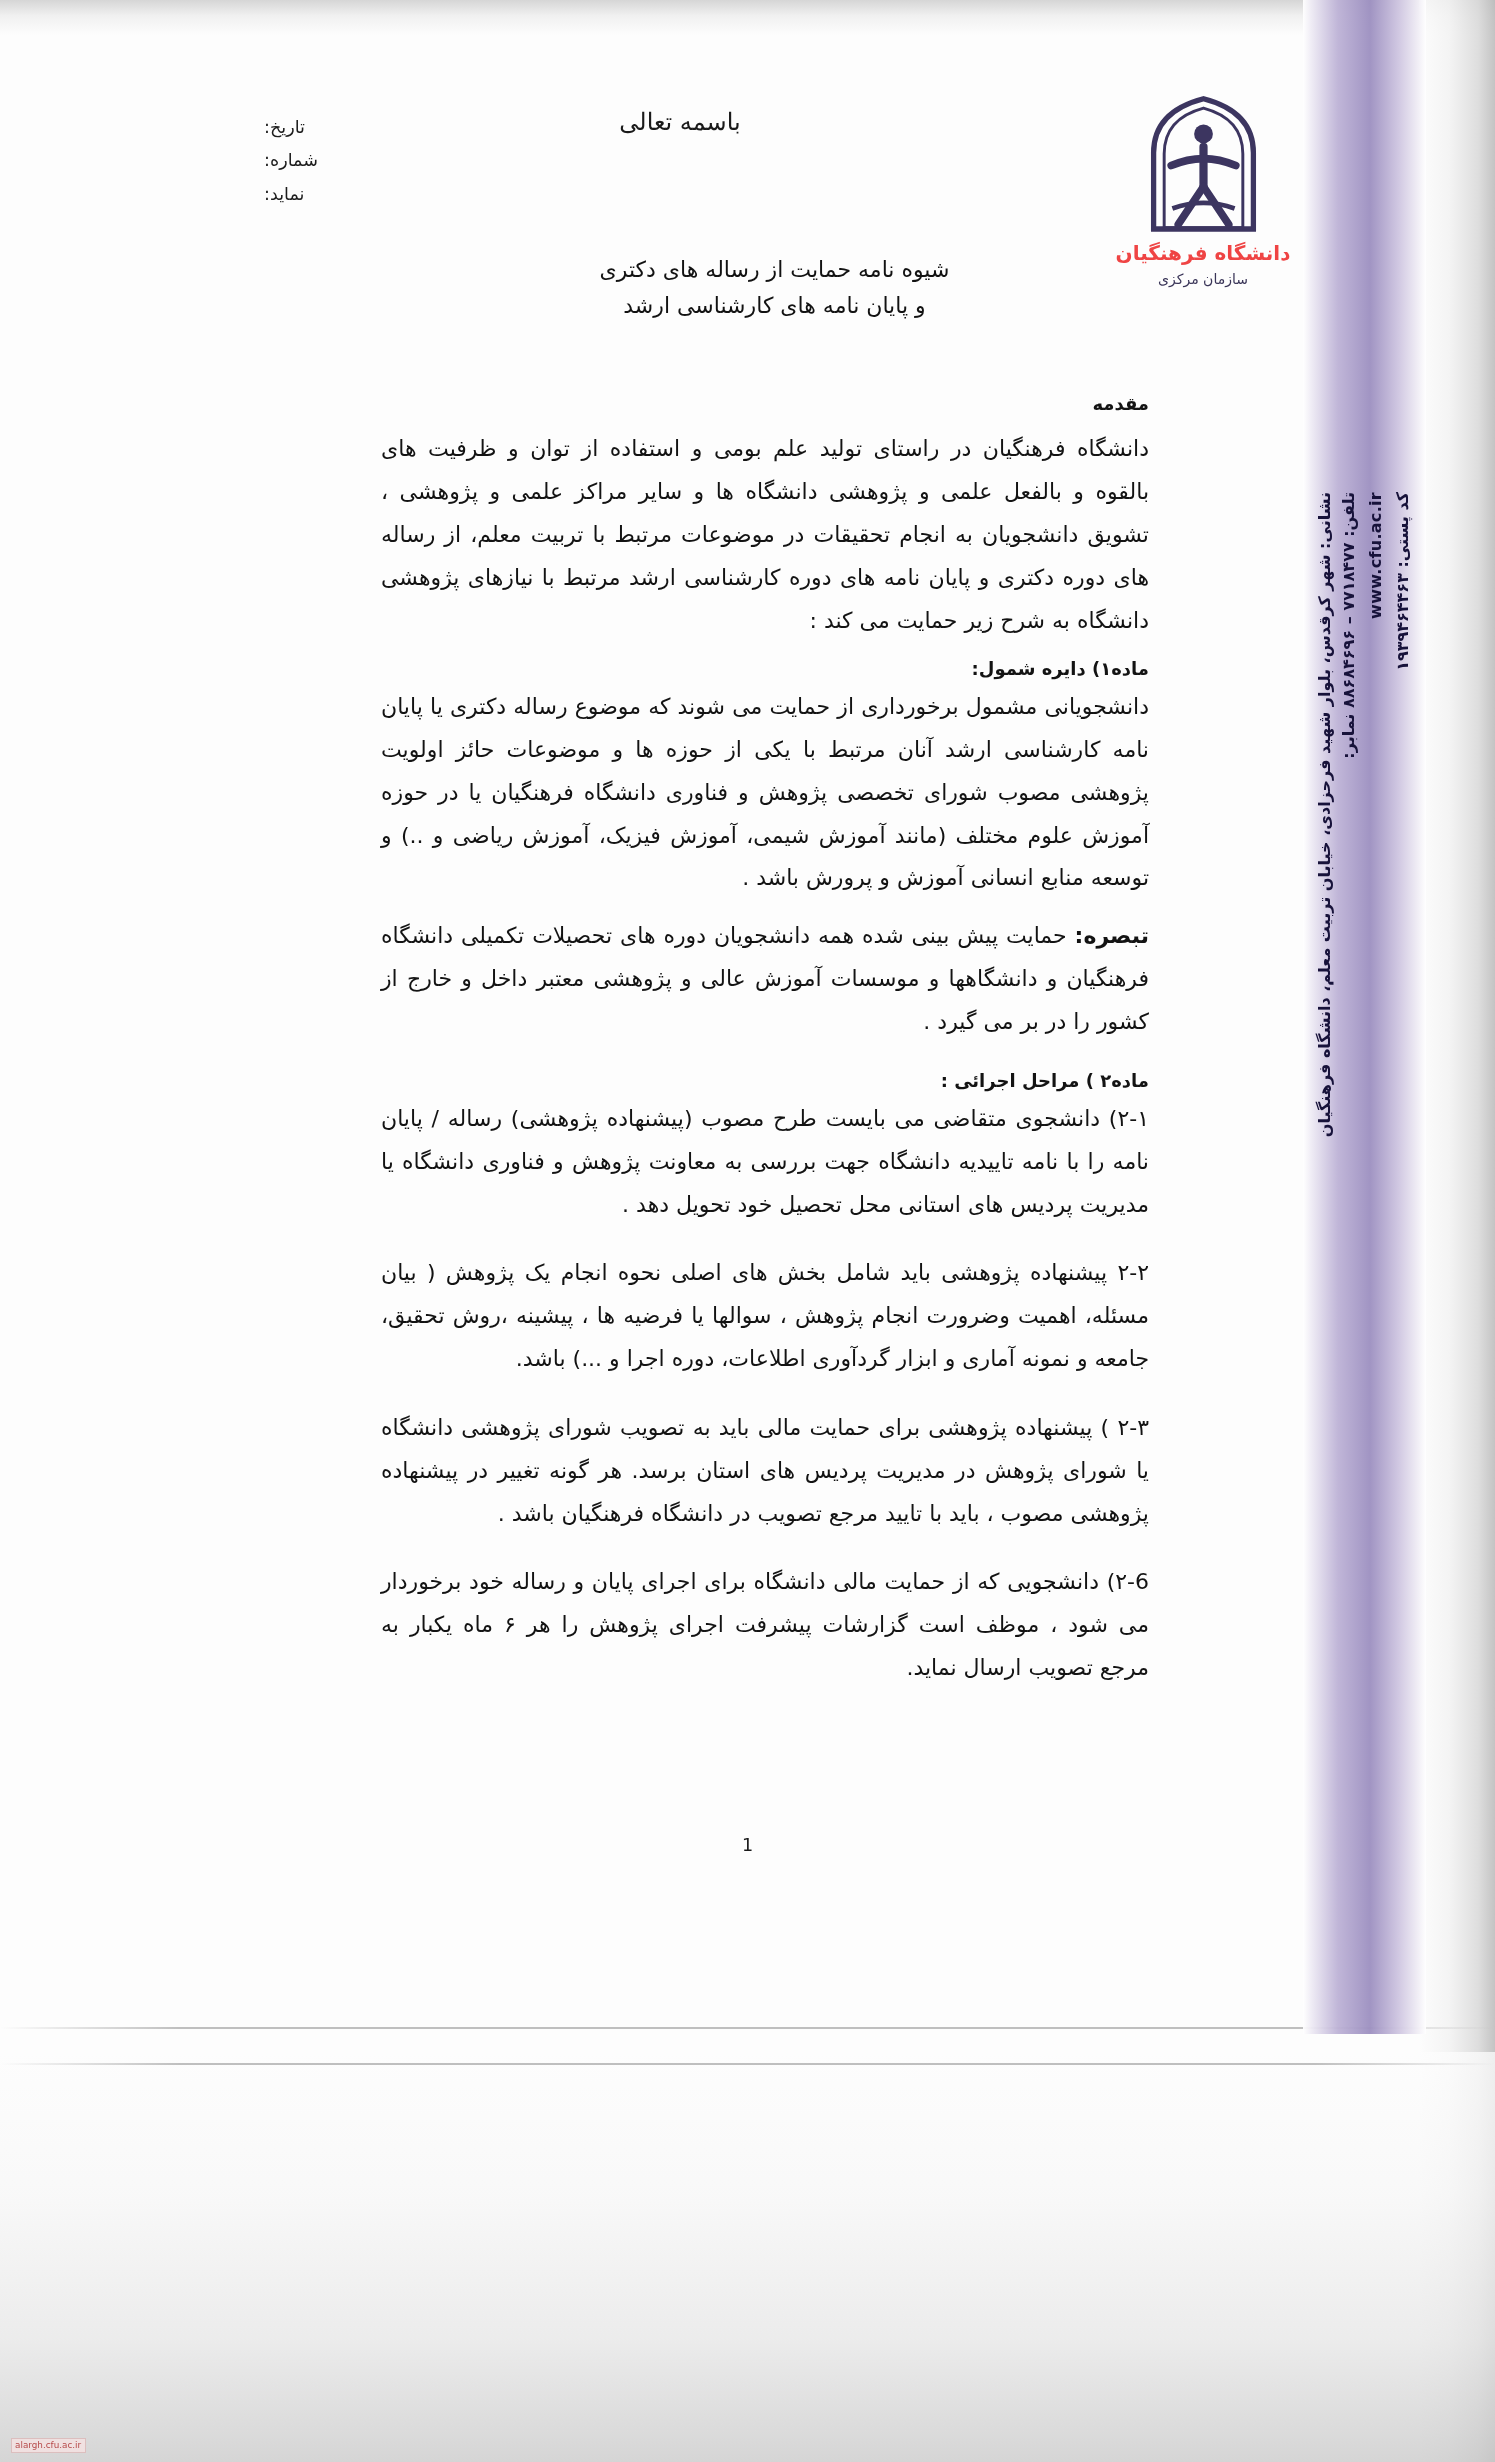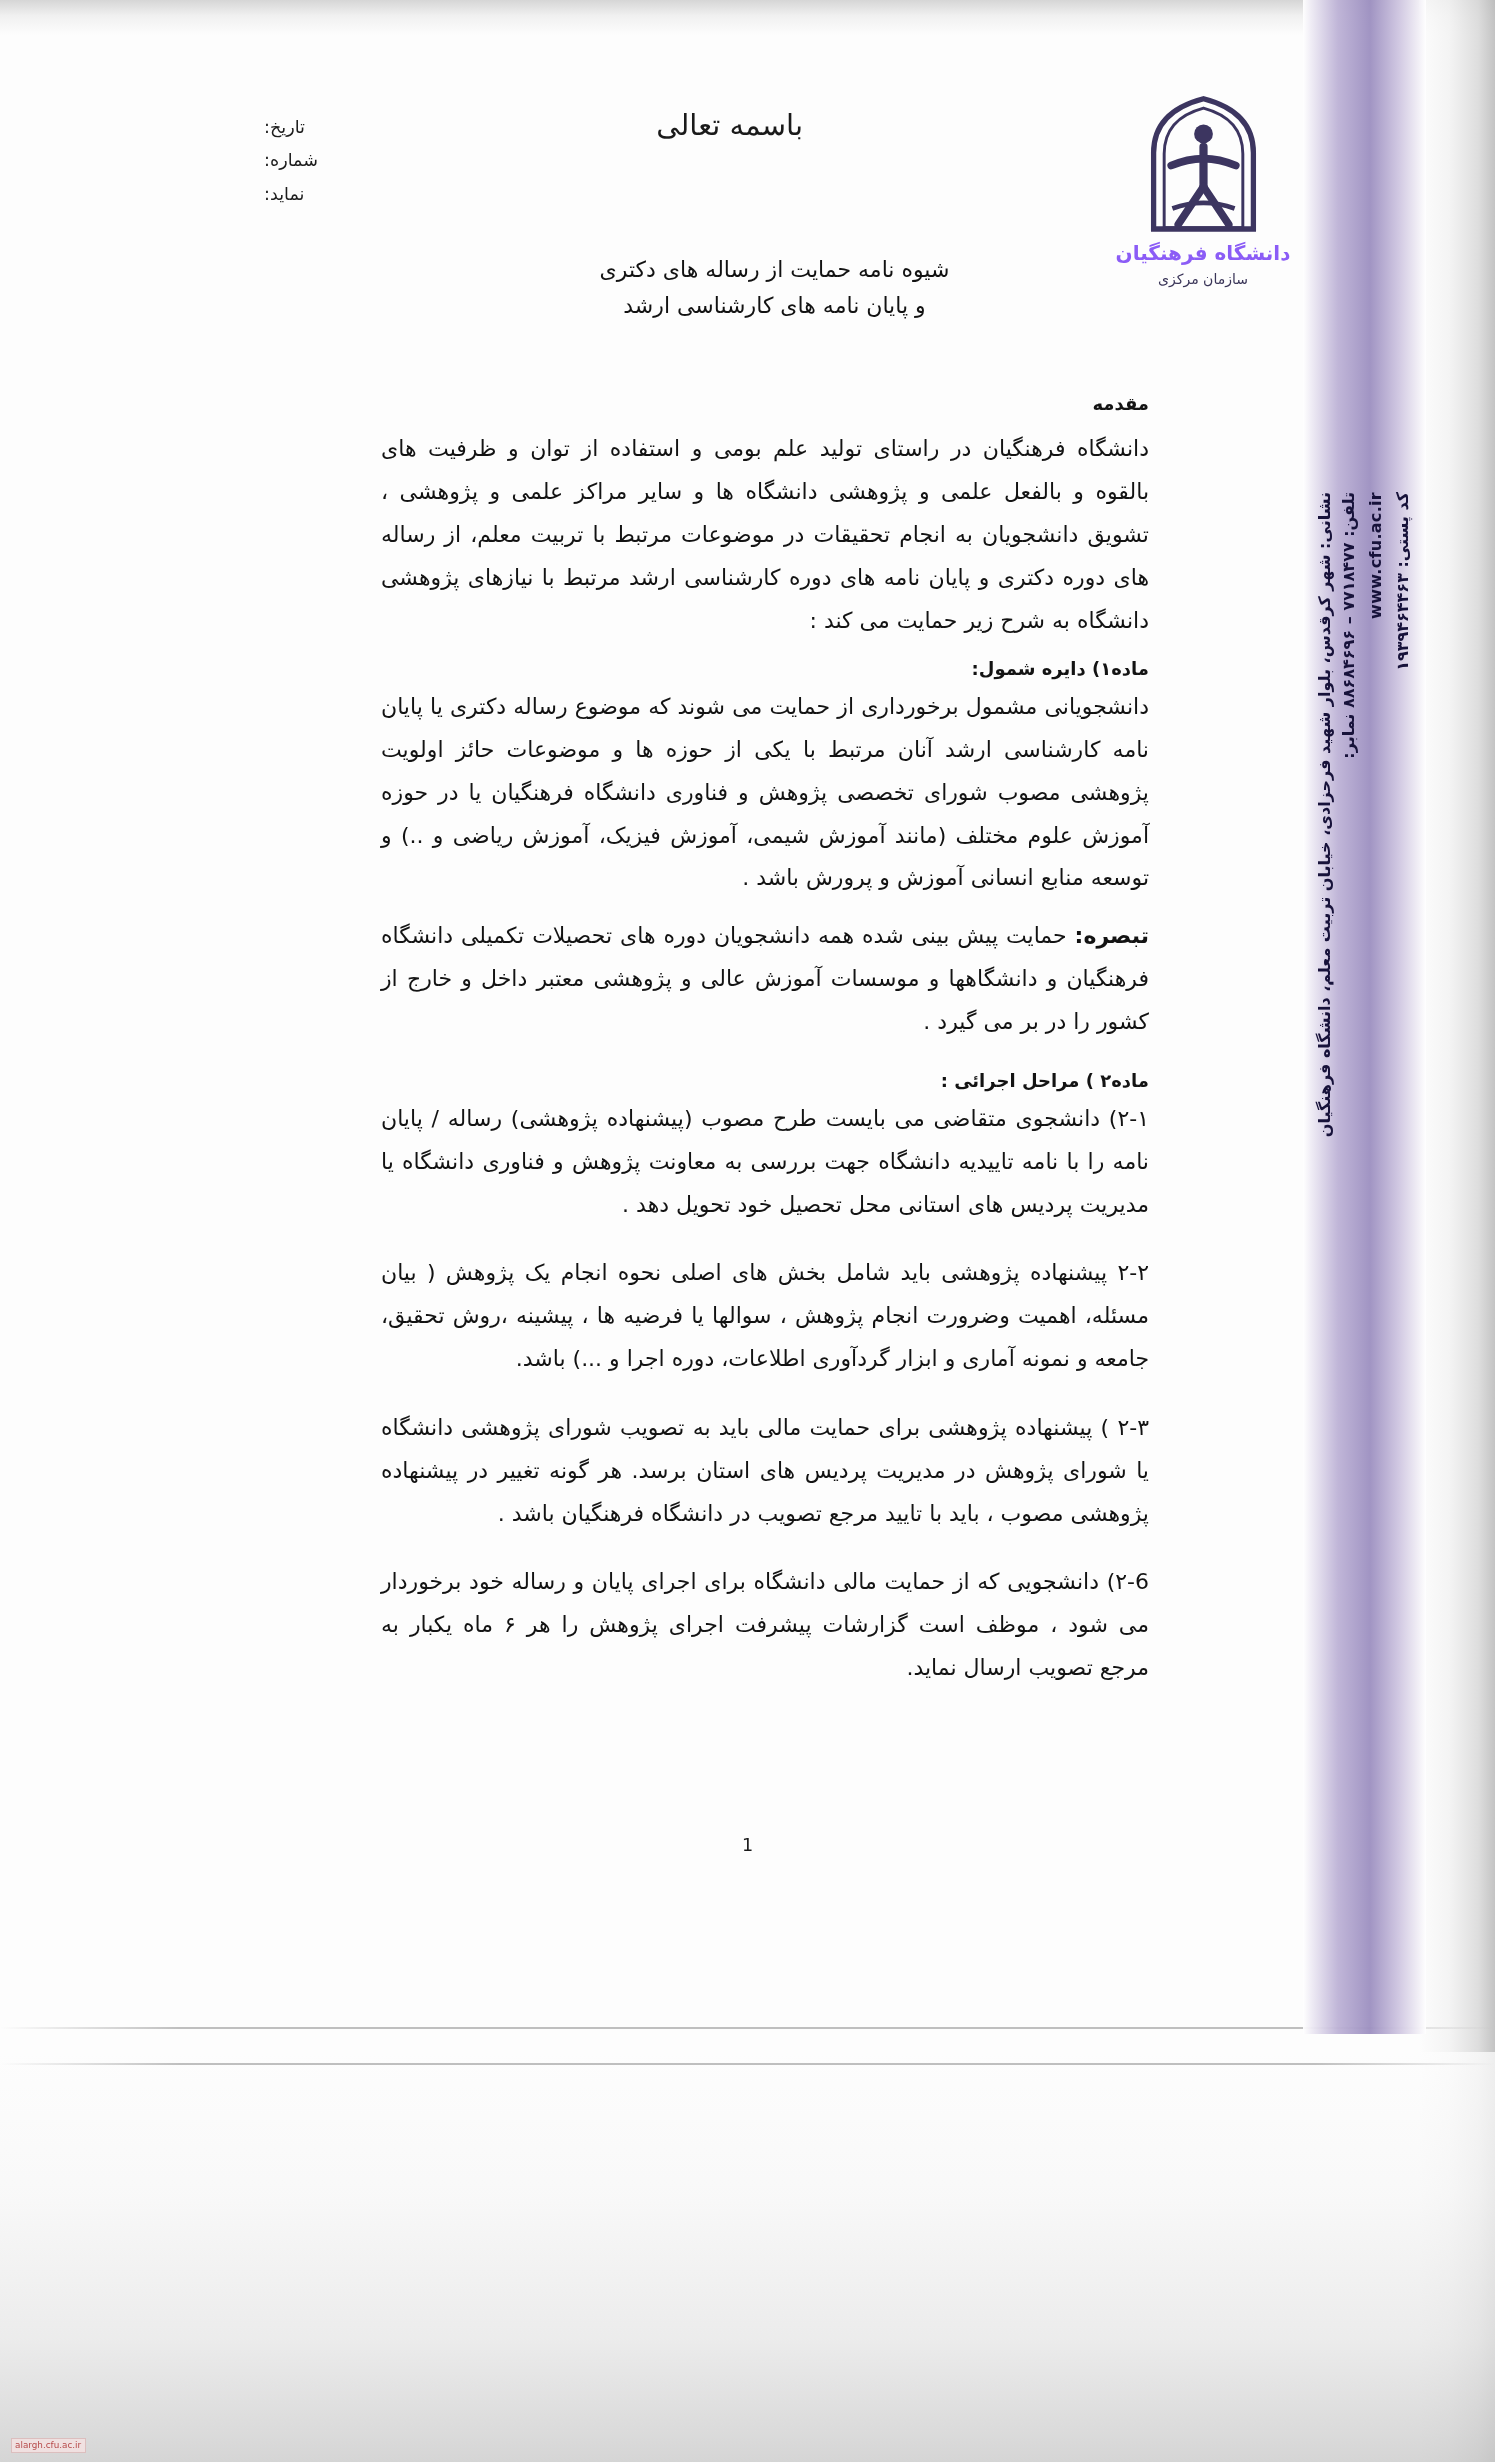--- a/index.html
+++ b/index.html
@@ -100,21 +100,21 @@
     top: 88px;
     width: 176px;
     height: 264px;
     text-align: center;
   }
   .logo svg { display:block; margin: 0 auto; }
   .logo-title {
     margin-top: 5.9px;
     font-size: 20px;
     font-weight: 700;
-    color: #8b5cf6;
+    color: #ef4444;
     letter-spacing: 0.6px;
   }
   .logo-sub {
     margin-top: 5.9px;
     font-size: 14px;
     color: #3a3558;
   }
 
   
   .hdr-fields {
@@ -130,22 +130,23 @@
     line-height: 1.9;
     font-weight: 400;
   }
 
   
   .basmala {
     position: absolute;
     right: 692px;
     top: 108px;
     width: 246px;
+    text-align: center;
     font-family: "DejaVu Serif", serif;
-    font-size: 29px;
+    font-size: 24px;
     color: #1a1a1a;
   }
 
   
   .doc-title {
     position: absolute;
     right: 410px;
     top: 252px;
     width: 621px;
     text-align: center;

